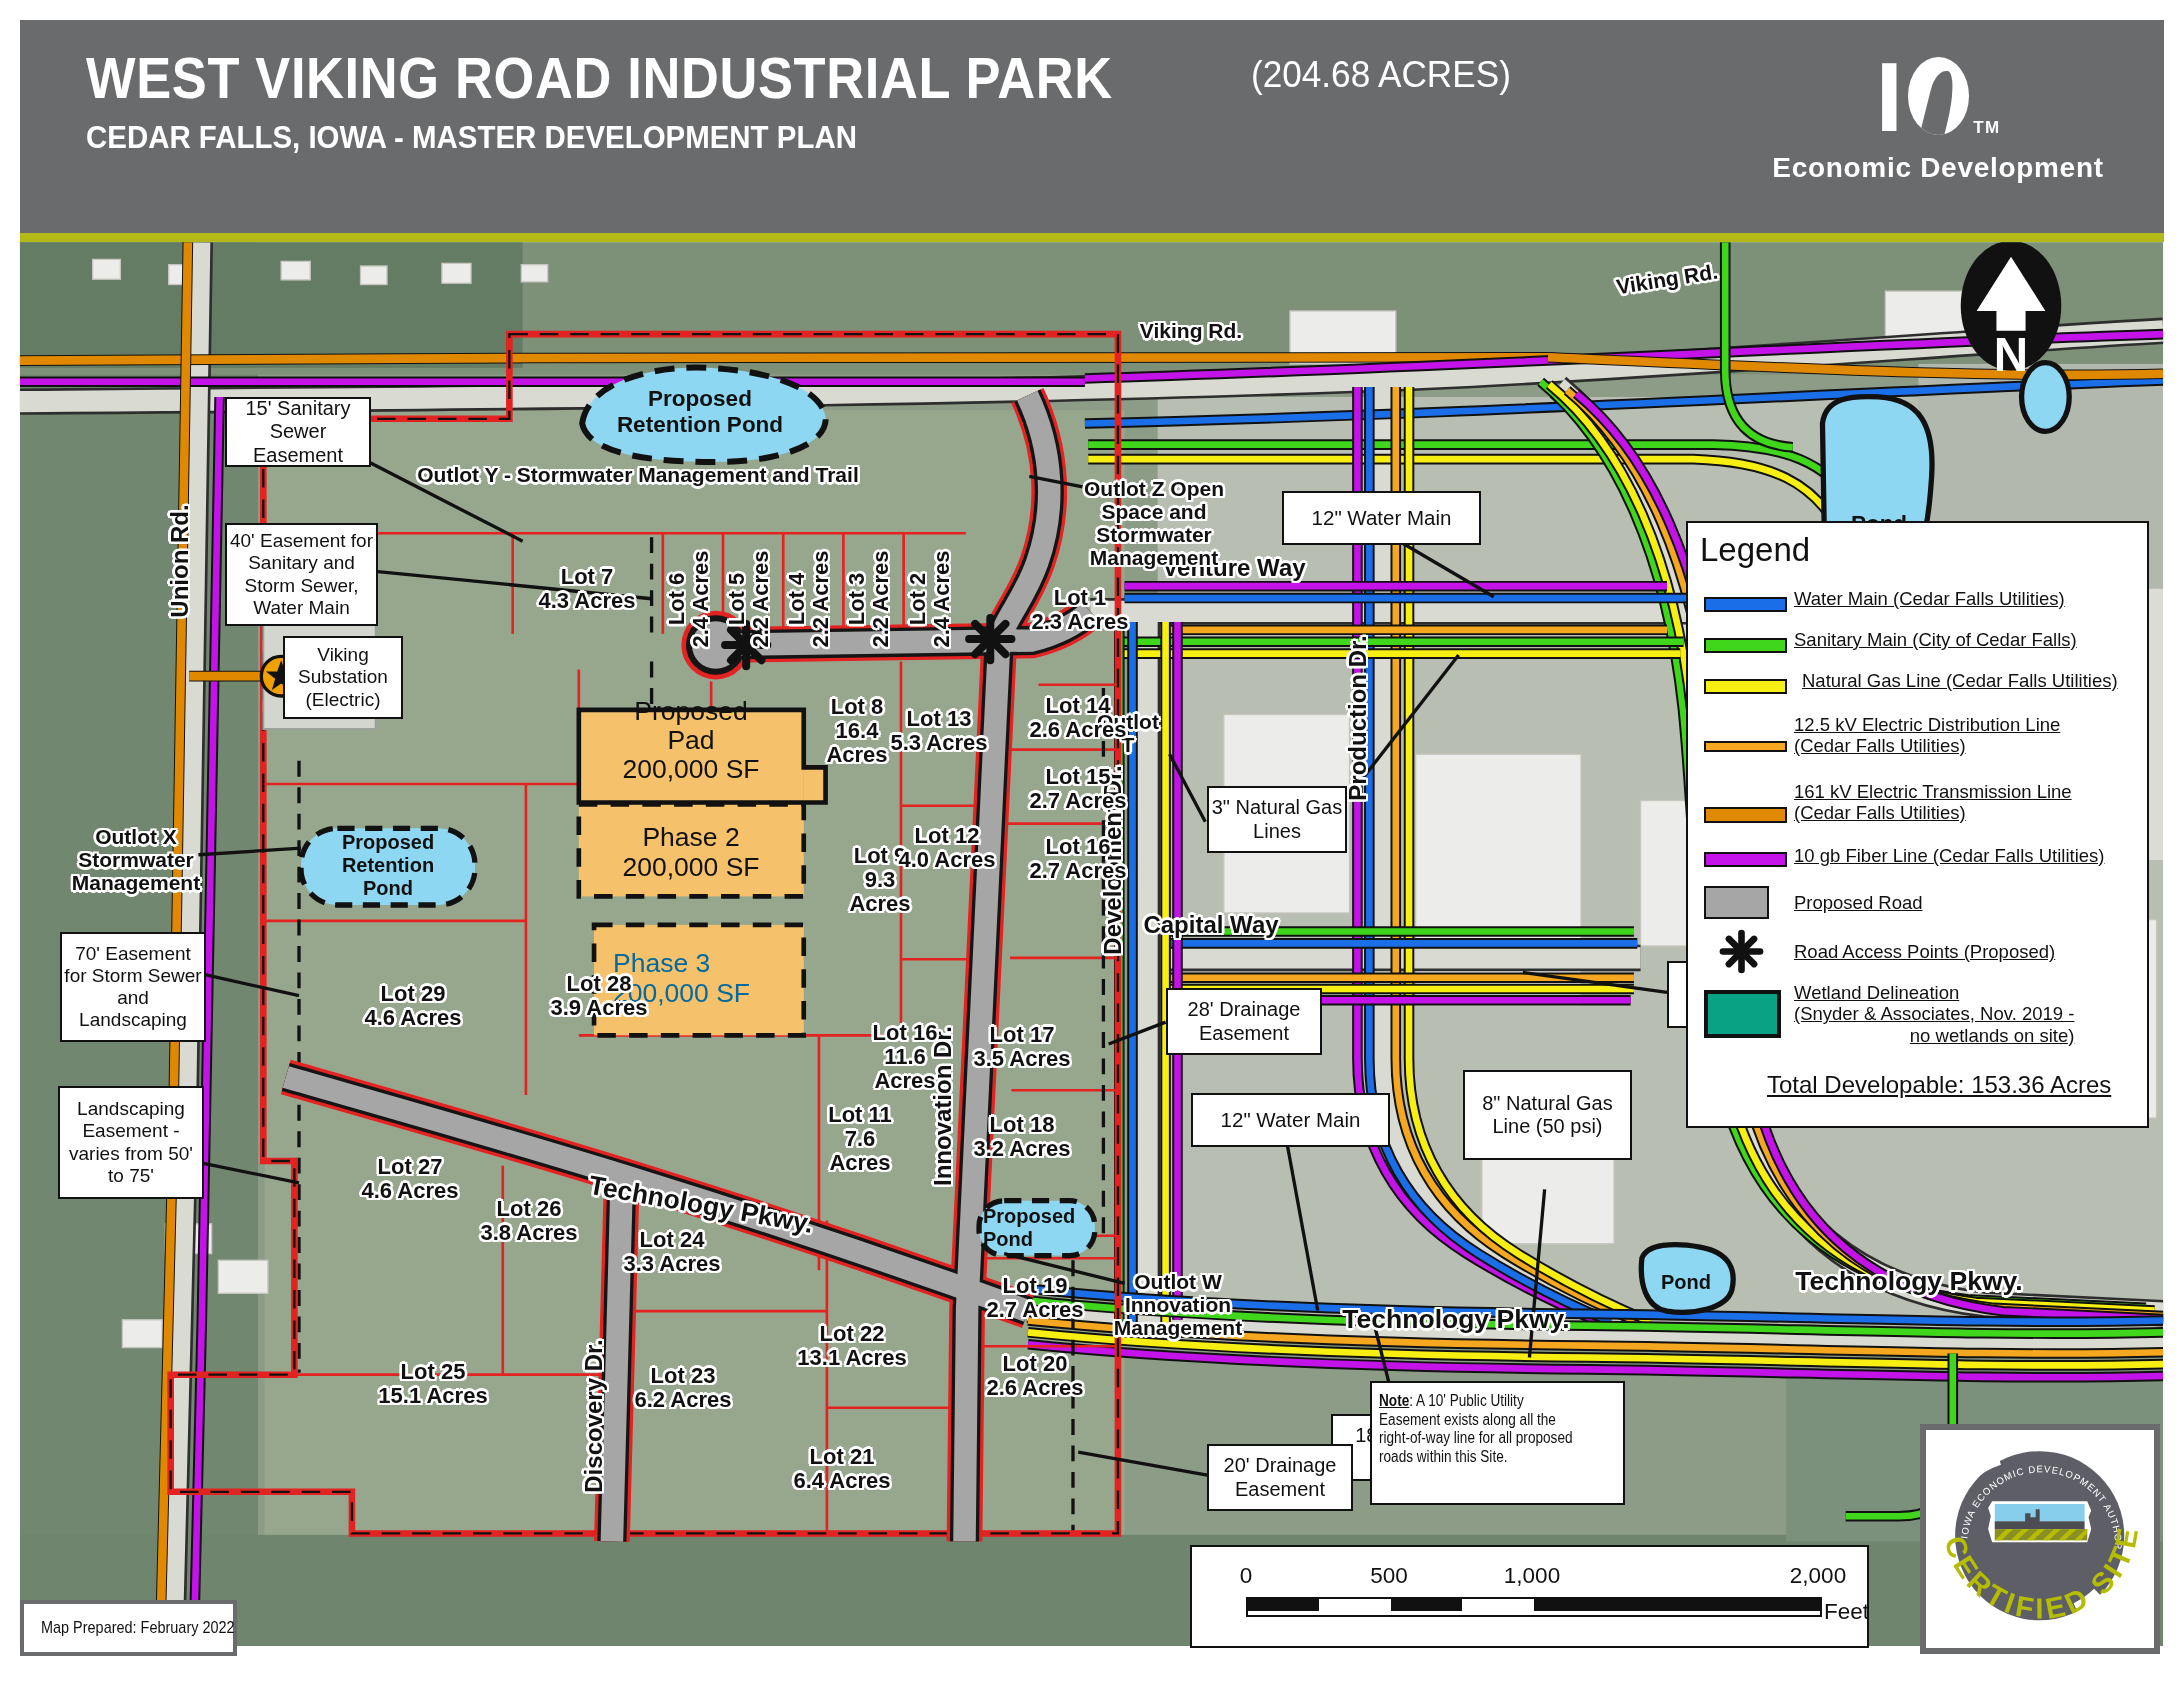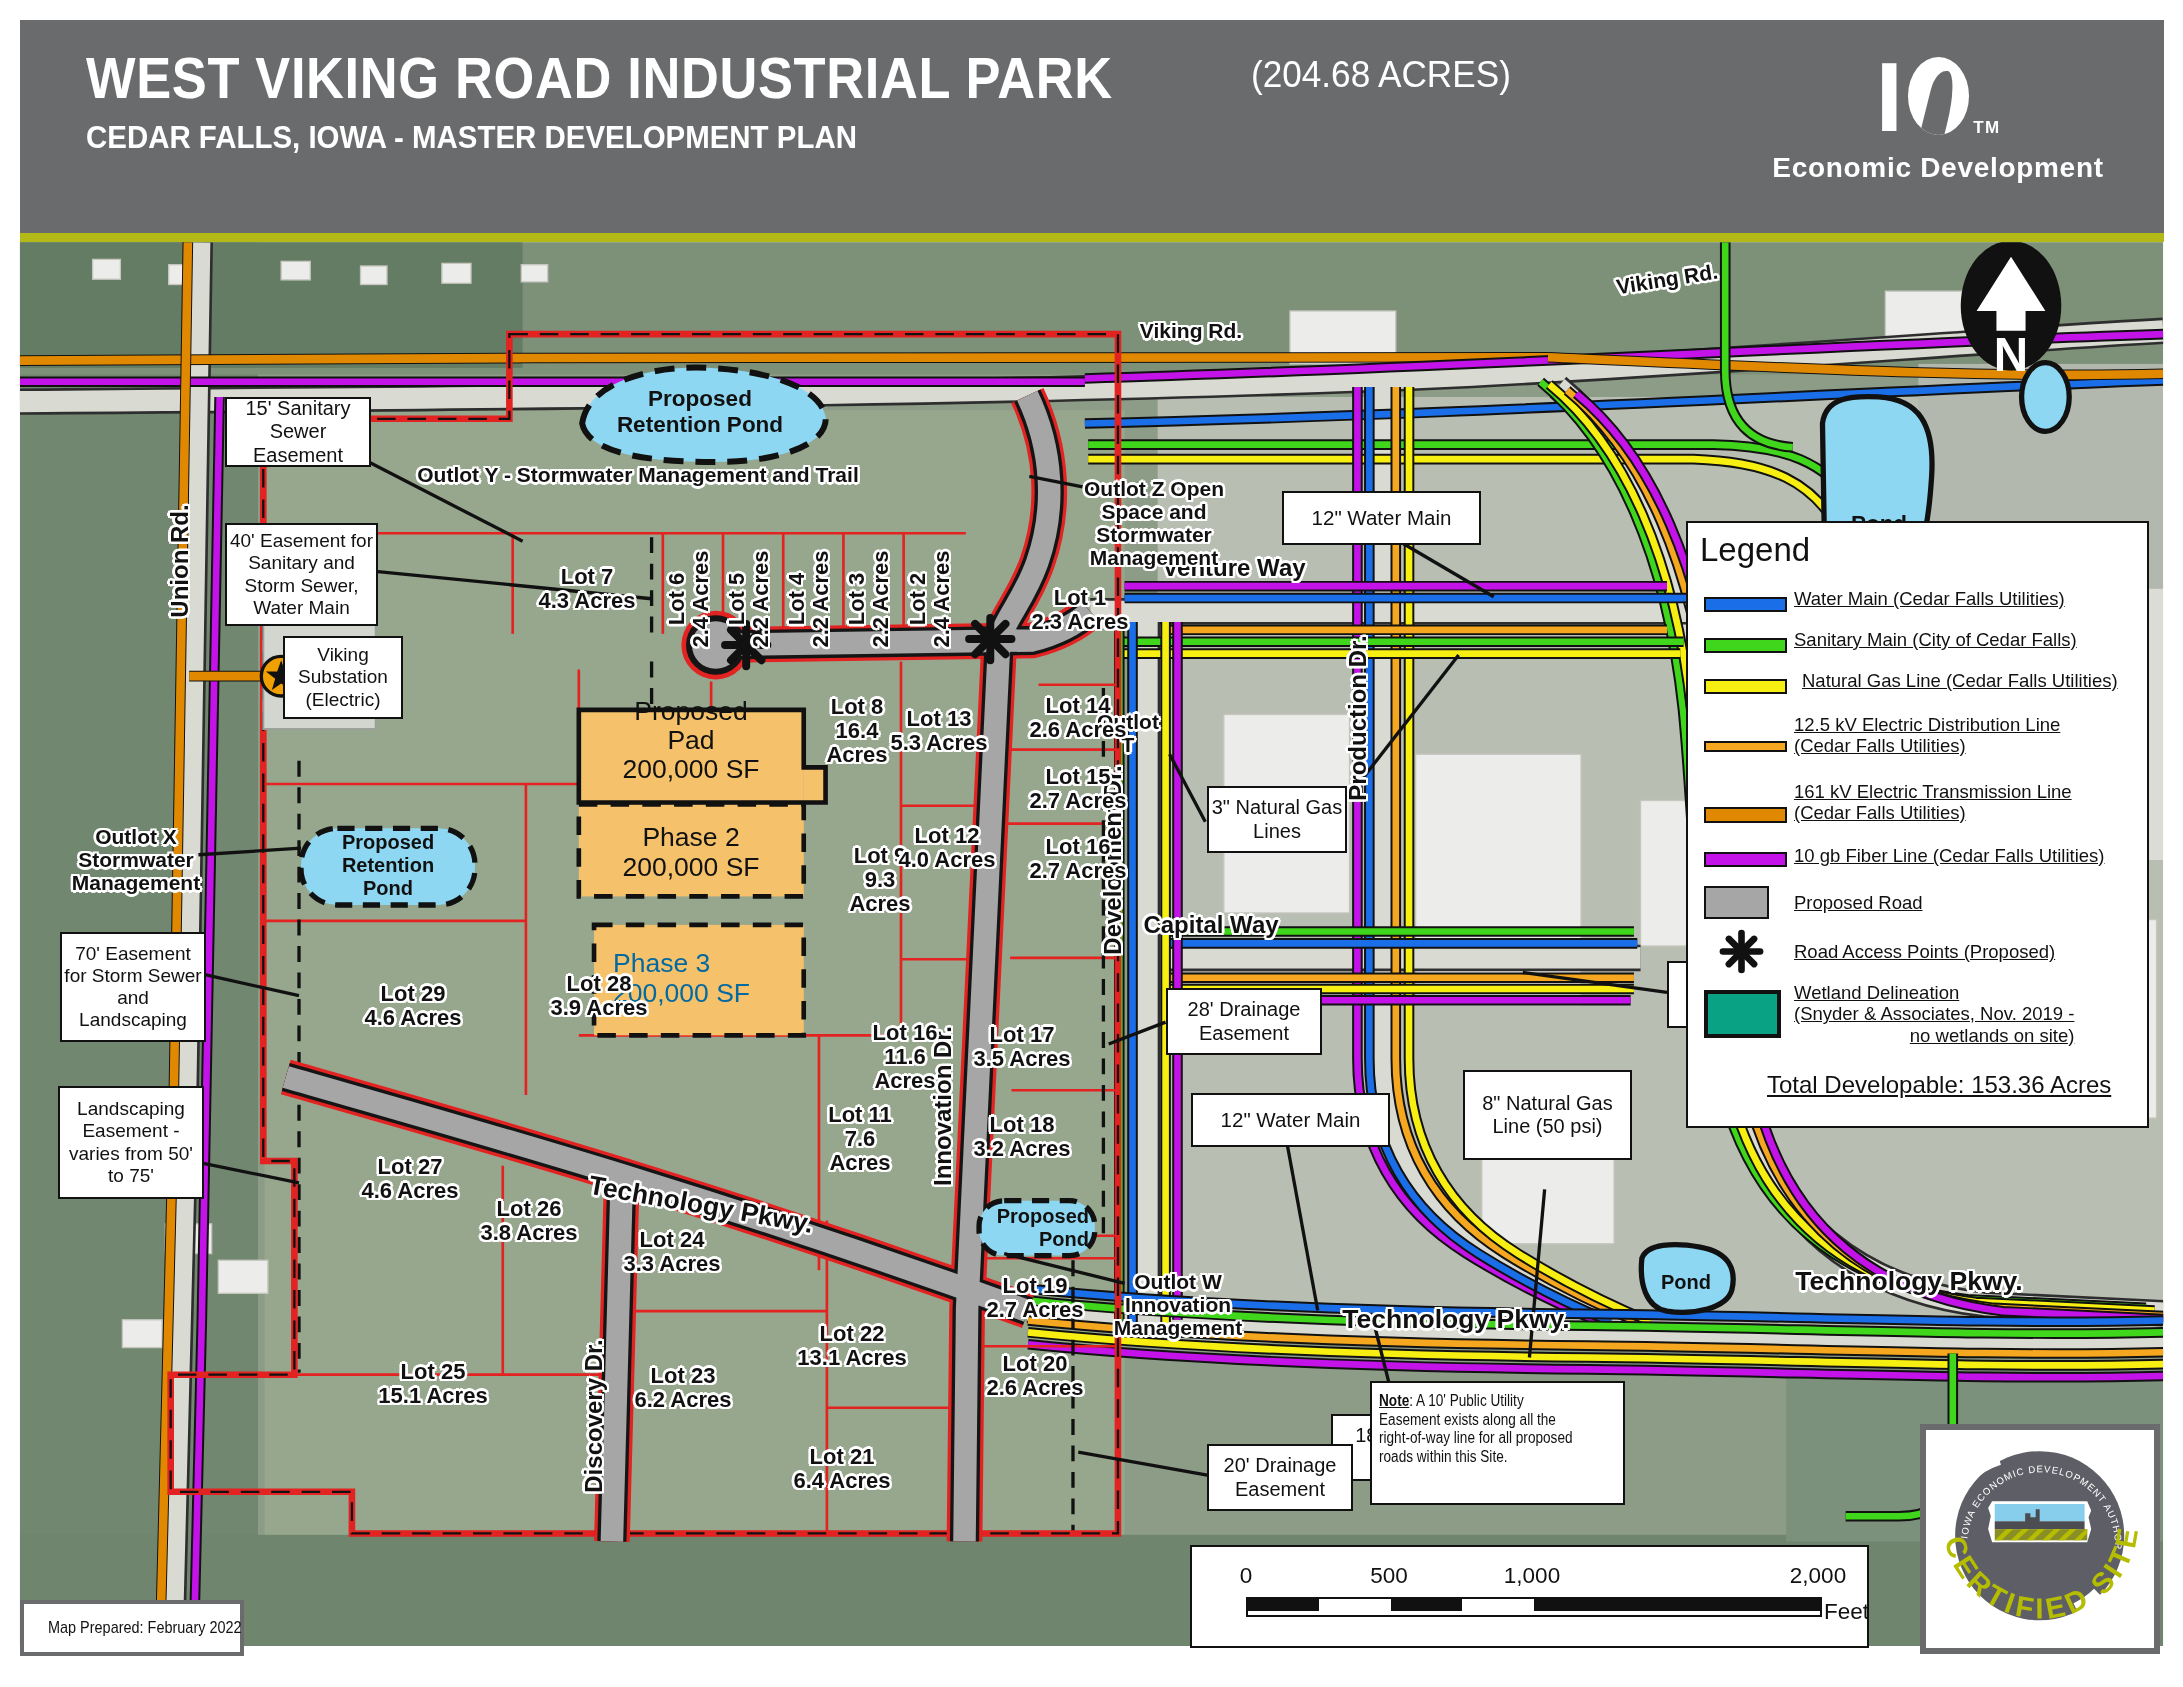--- a/index.html
+++ b/index.html
@@ -445,21 +445,21 @@
   <div class="rot abs halo road" style="left:1358px;top:718px">Production Dr.</div>
   <div class="rot abs halo road" style="left:943px;top:1106px">Innovation Dr.</div>
   <div class="rot abs halo road" style="left:594px;top:1416px">Discovery Dr.</div>
   <div class="abs halo road" style="left:701px;top:1205px;font-size:26.5px;transform:translate(-50%,-50%) rotate(10deg)">Technology Pkwy.</div>
   <div class="abs halo road" style="left:1456px;top:1320px;font-size:26.5px">Technology Pkwy.</div>
   <div class="abs halo road" style="left:1909px;top:1282px;font-size:26.5px">Technology Pkwy.</div>
 
   <div class="abs halo" style="left:638px;top:475px;font-size:21px;width:595px">Outlot Y - Stormwater Management and Trail</div>
   <div class="abs" style="left:700px;top:412px;font-size:22.5px;font-weight:bold;width:212px;text-align:center;line-height:1.15;color:#111">Proposed Retention Pond</div>
   <div class="abs" style="left:388px;top:865px;font-size:20px;font-weight:bold;width:146px;text-align:center;line-height:1.15;color:#111">Proposed Retention Pond</div>
-  <div class="abs" style="left:1036px;top:1228px;font-size:20px;font-weight:bold;width:106px;text-align:right;line-height:1.15;color:#111">Proposed Pond</div>
+  <div class="abs" style="left:1036px;top:1228px;font-size:20px;font-weight:bold;width:106px;text-align:left;line-height:1.15;color:#111">Proposed Pond</div>
   <div class="abs" style="left:1879px;top:524px;font-size:22.5px;font-weight:bold;color:#111">Pond</div>
   <div class="abs" style="left:1686px;top:1282px;font-size:20px;font-weight:bold;color:#111">Pond</div>
   <div class="abs halo" style="left:1154px;top:523px;font-size:21px;width:165px">Outlot Z Open Space and Stormwater Management</div>
   <div class="abs halo" style="left:136px;top:860px;font-size:21px;width:152px">Outlot X Stormwater Management</div>
   <div class="abs halo" style="left:1178px;top:1305px;font-size:21px;width:152px">Outlot W Innovation Management</div>
   <div class="abs halo" style="left:1128px;top:733px;font-size:21px;width:79px">Outlot T</div>
 
   <div class="abs" style="left:691px;top:741px;width:139px;text-align:center;font-size:26.5px;color:#111;line-height:1.1">
     <div>Proposed Pad</div>
     <div style="white-space:nowrap">200,000 SF</div>
@@ -682,21 +682,21 @@
     <div class="tick" style="left:340px;top:16px">1,000</div>
     <div class="tick" style="left:626px;top:16px">2,000</div>
     <div style="position:absolute;left:54px;top:50px;width:572px;height:16px;border:2px solid #111;background:#fff">
       <div style="position:absolute;left:0;top:0;width:71px;height:12px;background:#111"></div>
       <div style="position:absolute;left:143px;top:0;width:71px;height:12px;background:#111"></div>
       <div style="position:absolute;left:286px;top:0;width:286px;height:12px;background:#111"></div>
     </div>
     <div style="position:absolute;left:632px;top:52px;font-size:22.5px;color:#111">Feet</div>
   </div>
 
-  <div style="position:absolute;left:20px;top:1600px;width:192px;height:48px;background:#fff;border:4px solid #6a6b6d;display:flex;align-items:center;padding-left:24px">
+  <div style="position:absolute;left:20px;top:1600px;width:192px;height:48px;background:#fff;border:4px solid #6a6b6d;display:flex;align-items:center;padding-left:17px">
     <span class="cond" style="font-size:17px;color:#111;white-space:nowrap">Map Prepared: February 2022</span>
   </div>
 
   <div style="position:absolute;left:1920px;top:1424px;width:228px;height:218px;background:#fff;border:6.6px solid #6a6b6d">
     <svg width="228" height="218" viewBox="0 0 345 330">
       <defs>
         <path id="arcTop" d="M62,172 A112,112 0 0 1 286,180"></path>
         <path id="arcBot" d="M26,150 A148,148 0 0 0 320,158"></path>
       </defs>
       <circle cx="172" cy="160" r="128" fill="#5e5f66"></circle>

